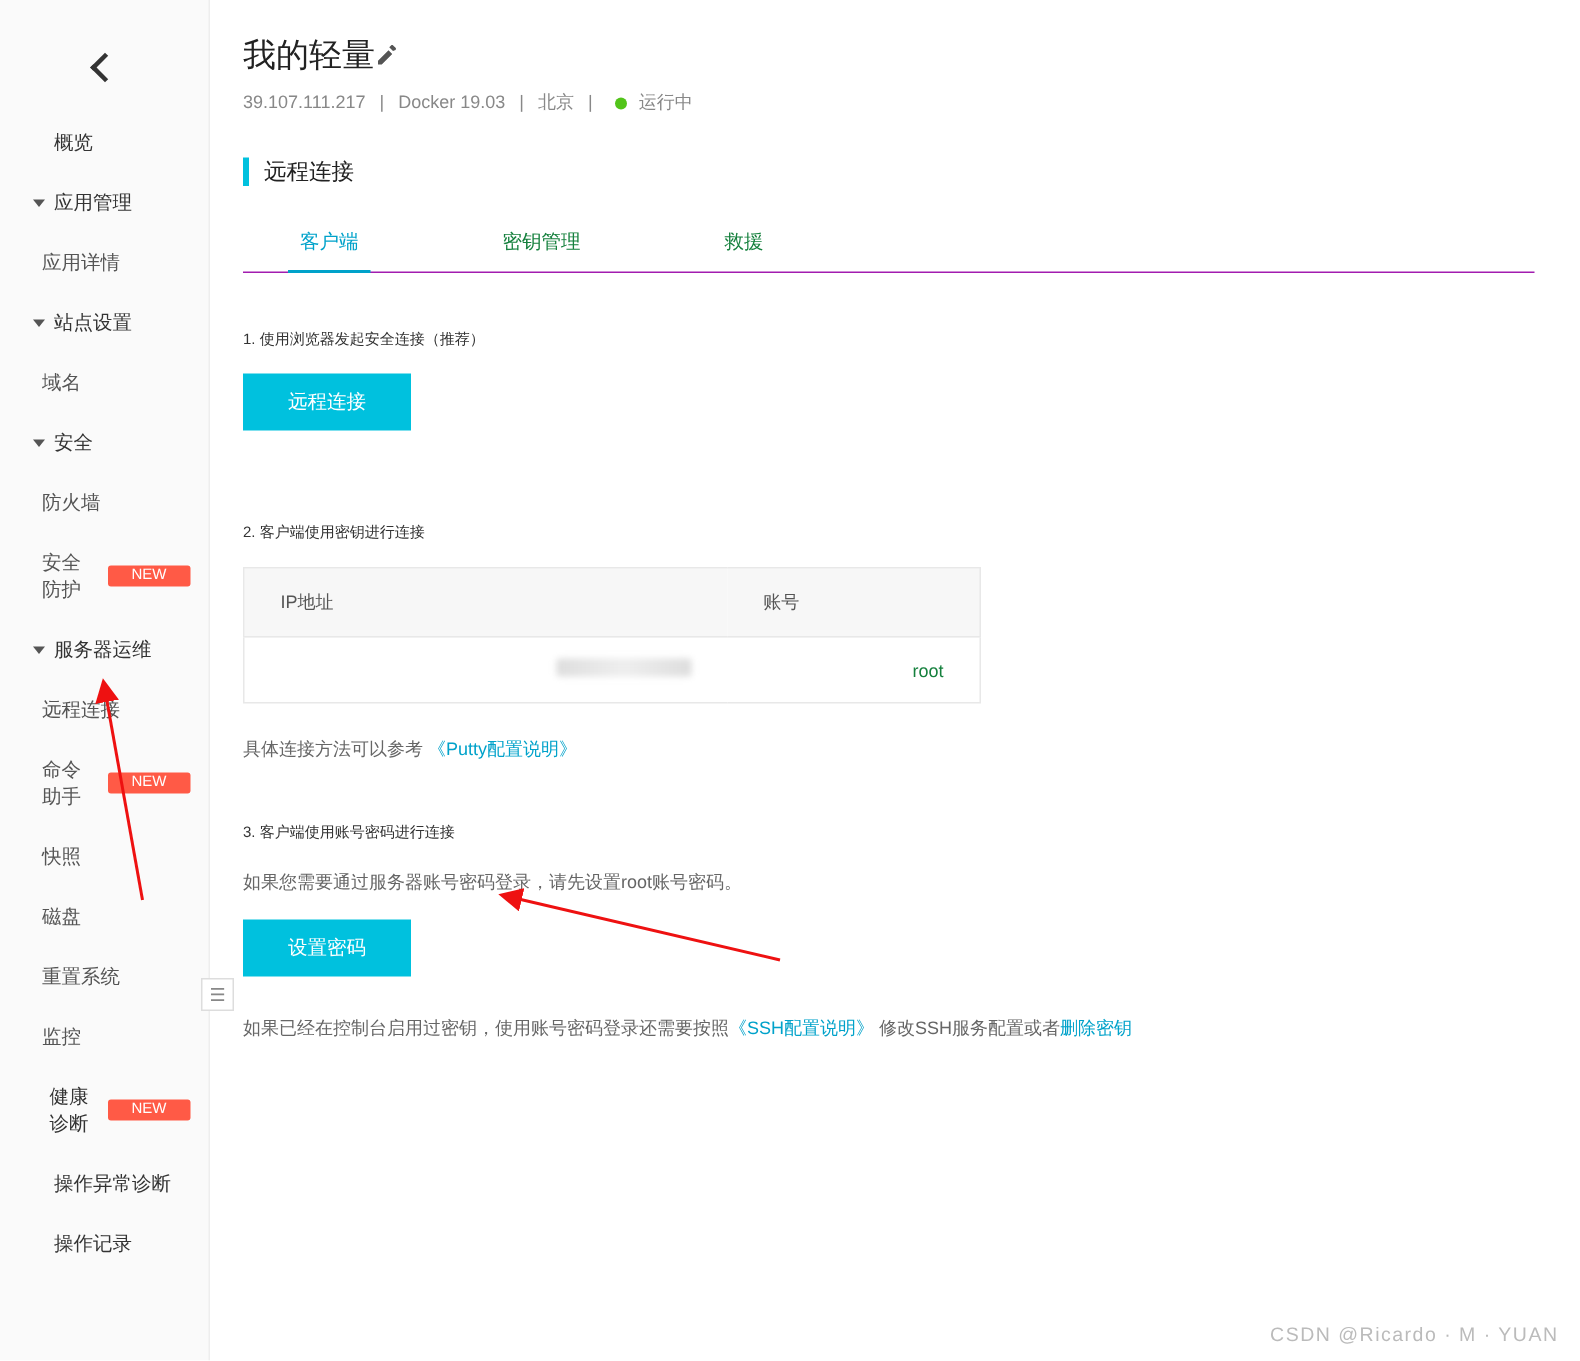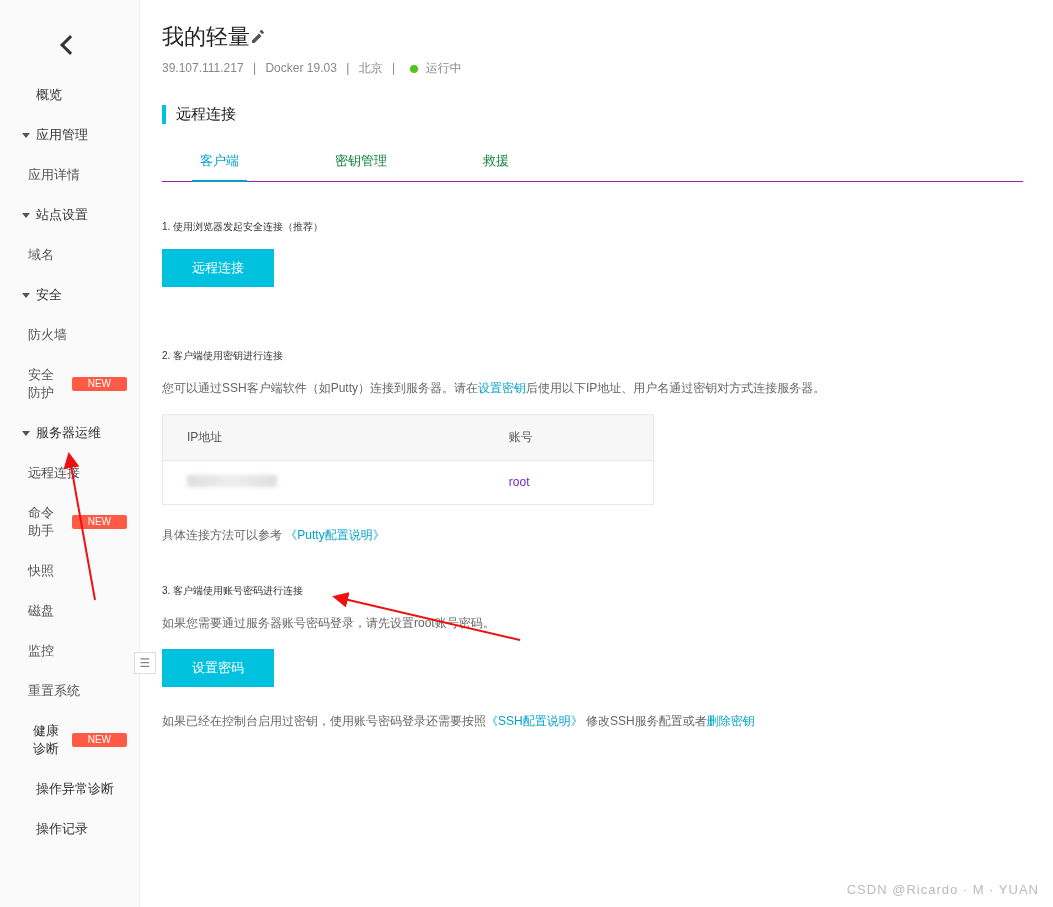--- a/index.html
+++ b/index.html
@@ -75,21 +75,21 @@
 }
 .link { color: #00a2ca; cursor: pointer; }
 .table {
   border: 1px solid #e8e8e8; border-collapse: collapse;
   width: 492px; margin-bottom: 20px; font-size: 12px;
 }
 .table th, .table td {
   text-align: left; padding: 14px 24px; border-bottom: 1px solid #e8e8e8;
 }
 .table th { background: #f7f7f7; color: #555; font-weight: 500; }
-.table td { color: #6d28d9; }
+.table td { color: #15803d; text-align: right; }
 .ip-blur {
   display: inline-block; width: 90px; height: 12px;
   background: linear-gradient(90deg,#ddd,#eee,#ddd);
   filter: blur(2px); border-radius: 2px;
 }
 .collapse-handle {
   position: absolute; left: -6px; top: 652px;
   width: 22px; height: 22px; background: #fff;
   border: 1px solid #ddd; display:flex;align-items:center;justify-content:center;
   font-size: 12px; color:#888; cursor:pointer;
@@ -156,24 +156,24 @@
         <span>命令助手</span>
         <span class="badge-new">NEW</span>
       </div>
     <div class="nav-item sub">
         <span>快照</span>
       </div>
     <div class="nav-item sub">
         <span>磁盘</span>
       </div>
     <div class="nav-item sub">
+        <span>重置系统</span>
+      </div>
+    <div class="nav-item sub">
         <span>监控</span>
-      </div>
-    <div class="nav-item sub">
-        <span>重置系统</span>
       </div>
 
     <div class="nav-item">
         <span class="caret-space"></span>
         <span>健康诊断</span>
         <span class="badge-new">NEW</span>
       </div>
     <div class="nav-item">
         <span class="caret-space"></span>
         <span>操作异常诊断</span>
@@ -211,23 +211,20 @@
     <div class="tabs">
       <div class="tab active">客户端</div>
       <div class="tab">密钥管理</div>
       <div class="tab">救援</div>
     </div>
 
     <div class="step">1. 使用浏览器发起安全连接（推荐）</div>
     <button class="btn-primary">远程连接</button>
 
     <div class="step">2. 客户端使用密钥进行连接</div>
-    <div class="step-desc">
-      <span>您可以通过SSH客户端软件（如Putty）连接到服务器。请在</span><span class="link">设置密钥</span><span>后使用以下IP地址、用户名通过密钥对方式连接服务器。</span>
-    </div>
 
     <table class="table">
       <thead>
           <tr>
         <th>IP地址</th>
         <th>账号</th>
       </tr>
         </thead>
       <tbody>
           <tr>

